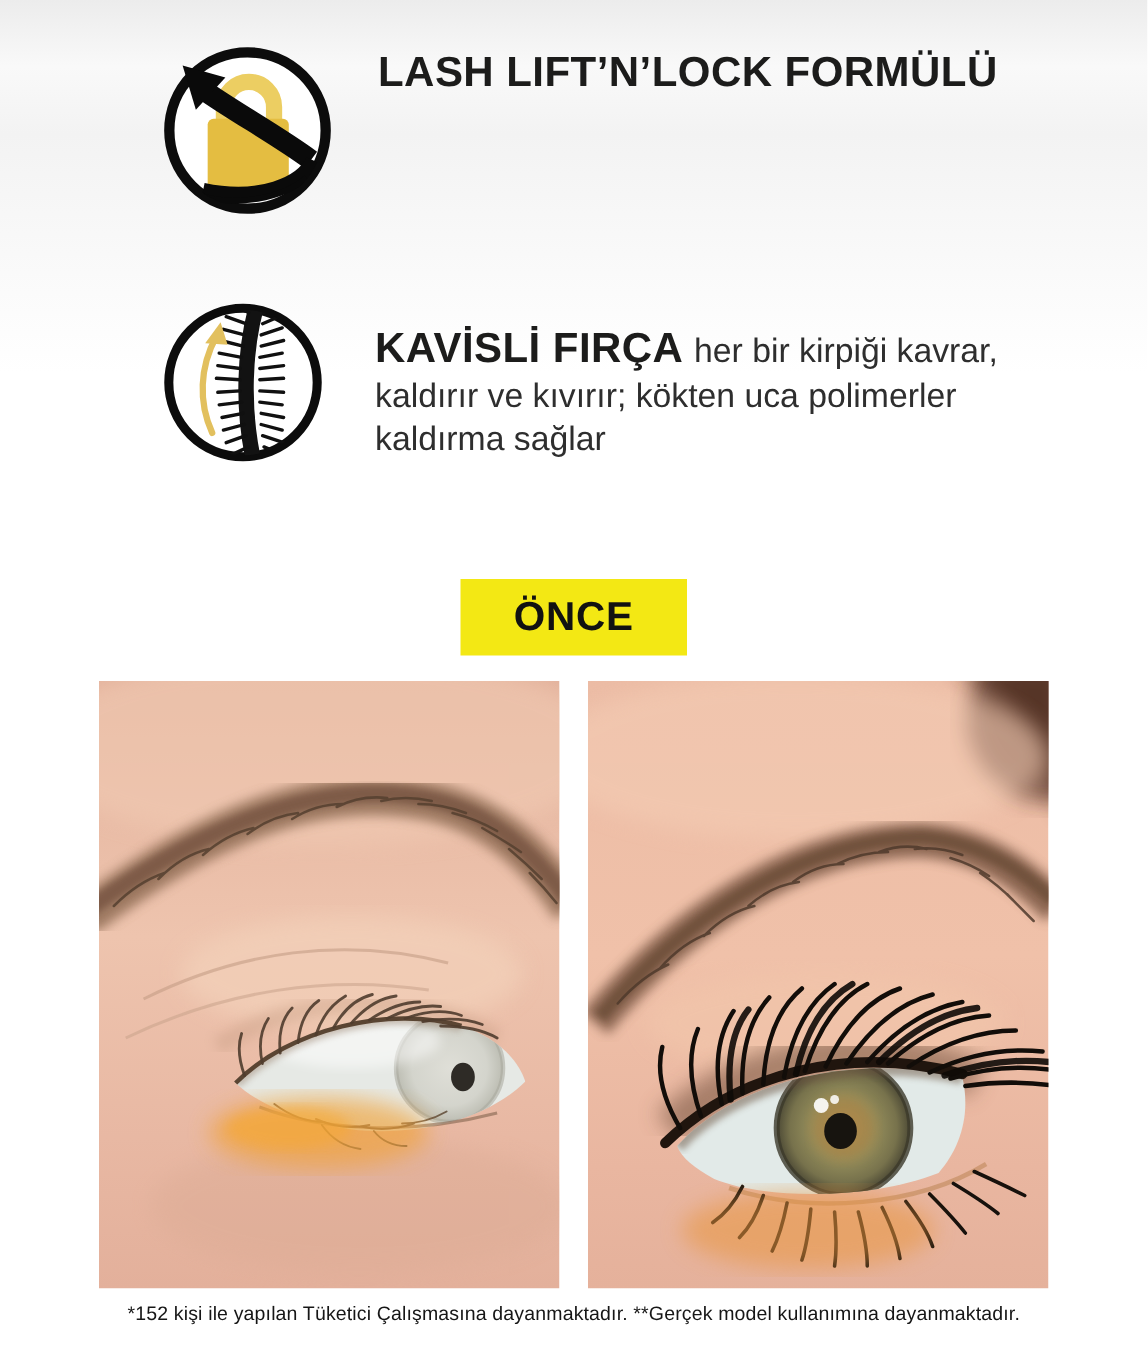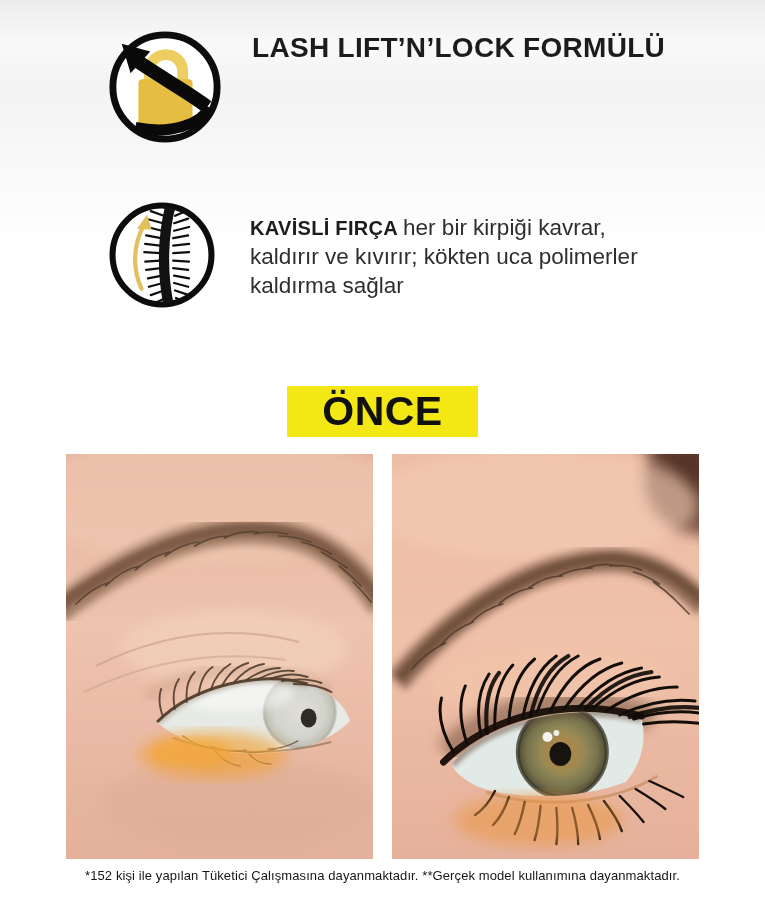--- a/index.html
+++ b/index.html
@@ -19,26 +19,26 @@
   .feature-text{padding-top:4px;}
   .feature-1 .feature-text{width:436px;}
   .feature-2 .feature-text{width:420px;padding-top:16px;}
   .feature-title{
     margin:0;font-size:28px;font-weight:bold;letter-spacing:.3px;
     color:#1c1c1b;line-height:1.15;
   }
   .feature-body{
     margin:2px 0 0 0;font-size:22.5px;line-height:1.28;color:#2e2e2e;font-weight:normal;
   }
-  .inline-title{font-size:20px;font-weight:bold;color:#1c1c1b;letter-spacing:.3px;}
+  .inline-title{font-size:28px;font-weight:bold;color:#1c1c1b;letter-spacing:.3px;}
   
   .labels-row{display:flex;gap:19px;padding:0 66px;margin-top:72px;}
   .label-col{flex:1;display:flex;justify-content:center;}
   .cmp-label{
-    background:#F3E814;color:#111;font-weight:bold;font-size:41px;letter-spacing:.5px;
+    background:#F3E814;color:#111;font-weight:bold;font-size:27px;letter-spacing:.5px;
     height:51px;display:flex;align-items:center;padding:0 35px;white-space:nowrap;
   }
   .photos-row{display:flex;gap:19px;padding:0 66px;margin-top:17px;}
   .photo-col{flex:1;height:405px;}
   .photo-col svg{width:100%;height:100%;display:block;}
   
   .footnote{
     margin-top:9px;text-align:center;font-size:13px;color:#161616;letter-spacing:.1px;
   }
 </style>

